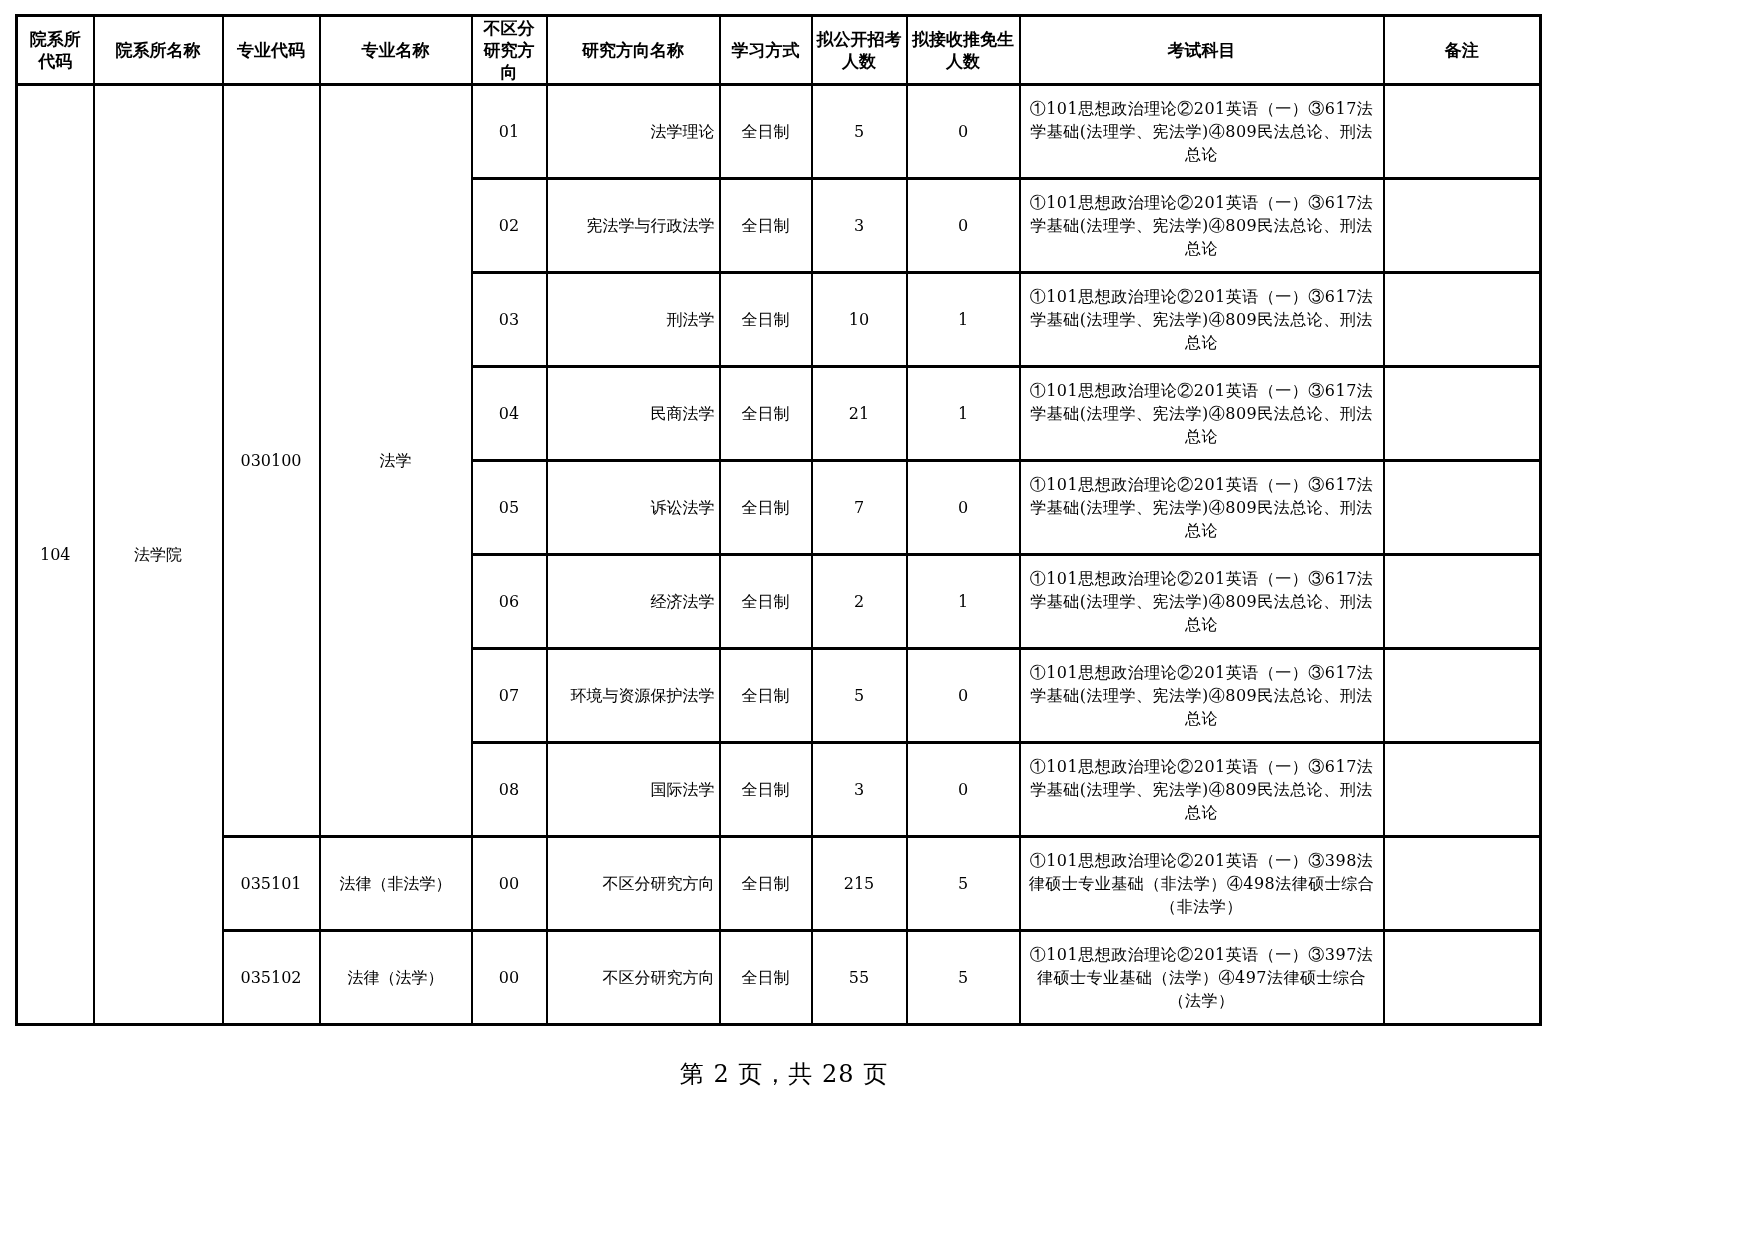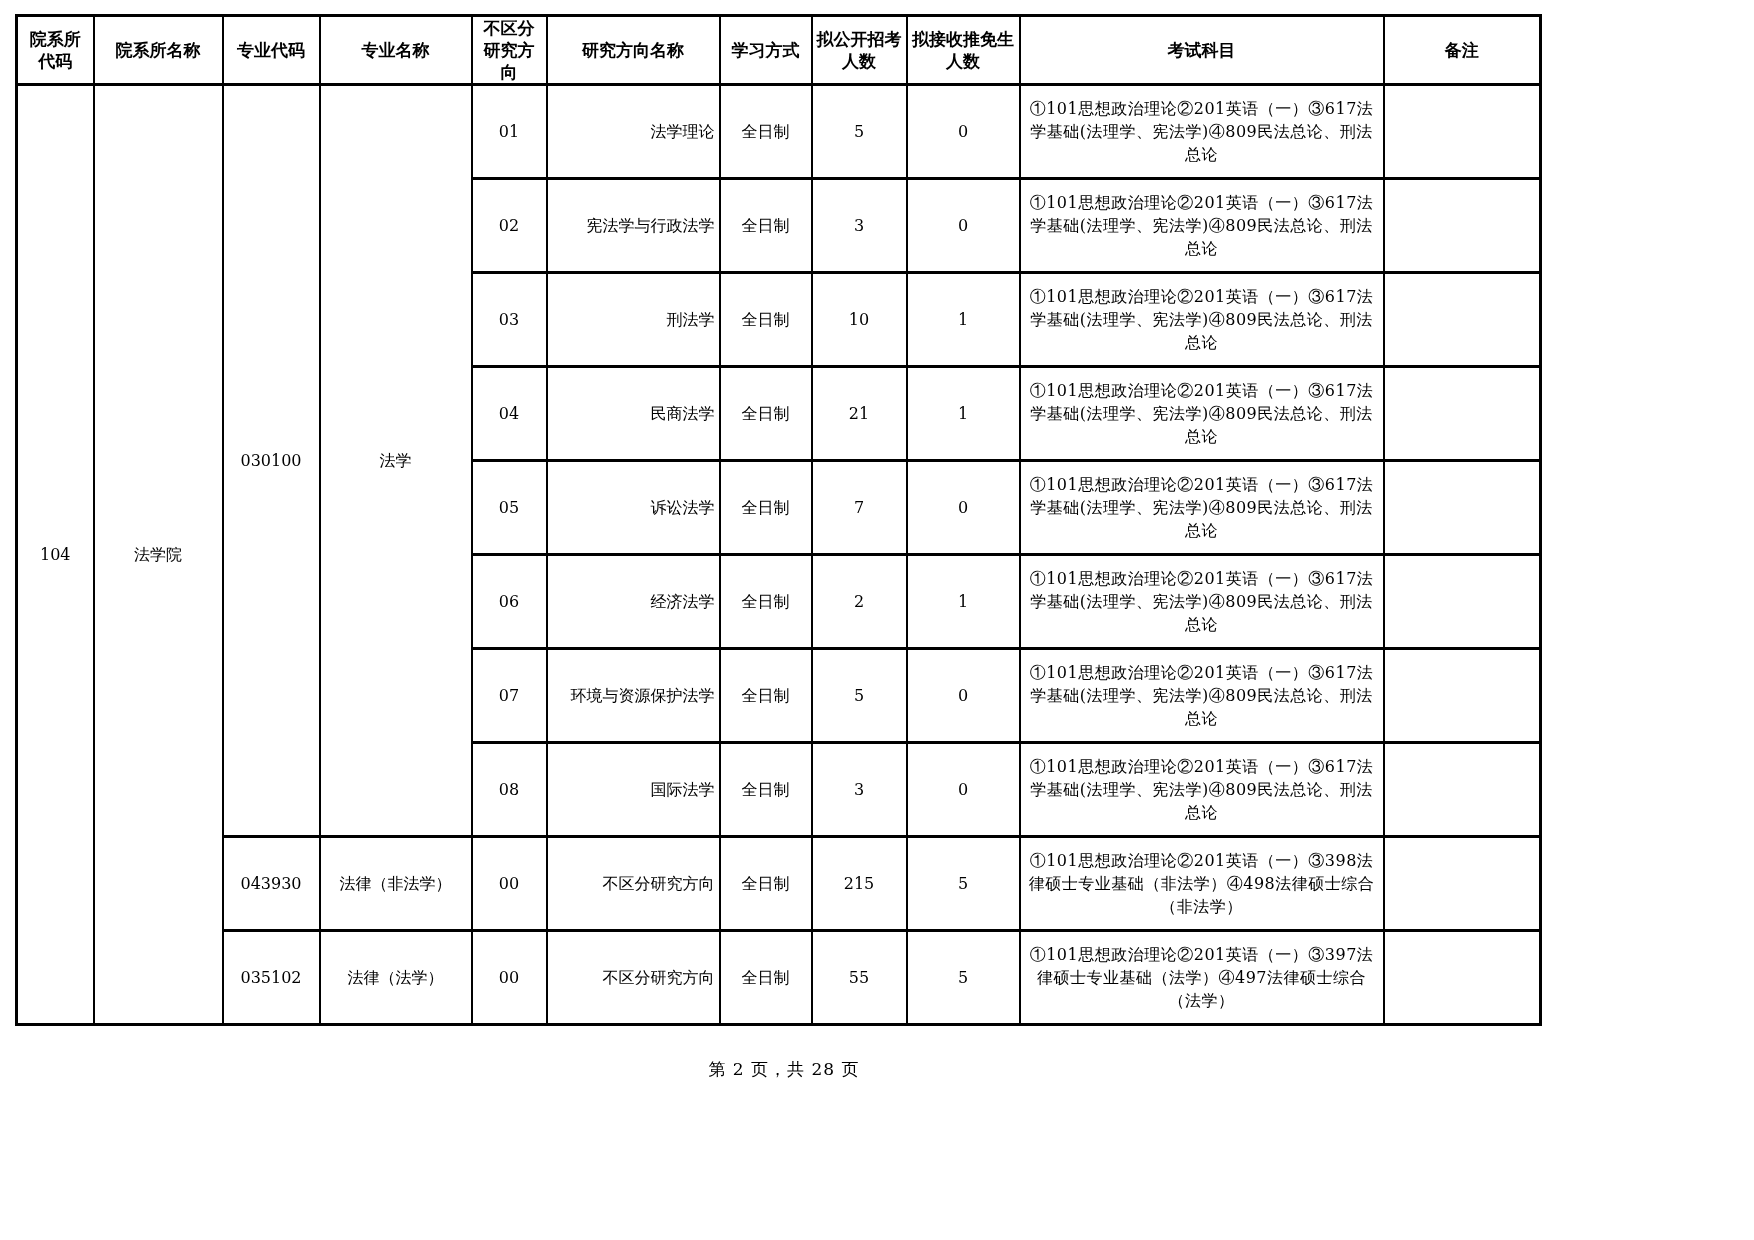--- a/index.html
+++ b/index.html
@@ -26,21 +26,21 @@
   table.admissions tbody td {
     height: 91px;
     font-size: 16px; line-height: 23px;
   }
   td.center { text-align: center; }
   td.left { text-align: right; }
   td.exam { font-size: 16px; line-height: 23px; text-align: center; padding-left: 4px; padding-right: 6px; letter-spacing: 0.5px; }
   tr.thick td { border-top: 3px solid #000; }
   .footer {
     position: absolute; left: 0; top: 1058px; width: 1568px;
-    text-align: center; font-size: 17px; letter-spacing: 1px;
+    text-align: center; font-size: 24px; letter-spacing: 1px;
   }
 </style>
 </head>
 <body>
 
 <table class="admissions">
   <colgroup>
     <col style="width:77px">
     <col style="width:129px">
     <col style="width:97px">
@@ -148,21 +148,21 @@
       <td class="center">08</td>
       <td class="left">国际法学</td>
       <td class="center">全日制</td>
       <td class="center">3</td>
       <td class="center">0</td>
       <td class="exam">①101思想政治理论②201英语（一）③617法学基础(法理学、宪法学)④809民法总论、刑法总论</td>
       <td></td>
     </tr>
 
     <tr class="thick">
-      <td class="center">043930</td>
+      <td class="center">035101</td>
       <td class="center">法律（非法学）</td>
       <td class="center">00</td>
       <td class="left">不区分研究方向</td>
       <td class="center">全日制</td>
       <td class="center">215</td>
       <td class="center">5</td>
       <td class="exam">①101思想政治理论②201英语（一）③398法律硕士专业基础（非法学）④498法律硕士综合（非法学）</td>
       <td></td>
     </tr>
 

